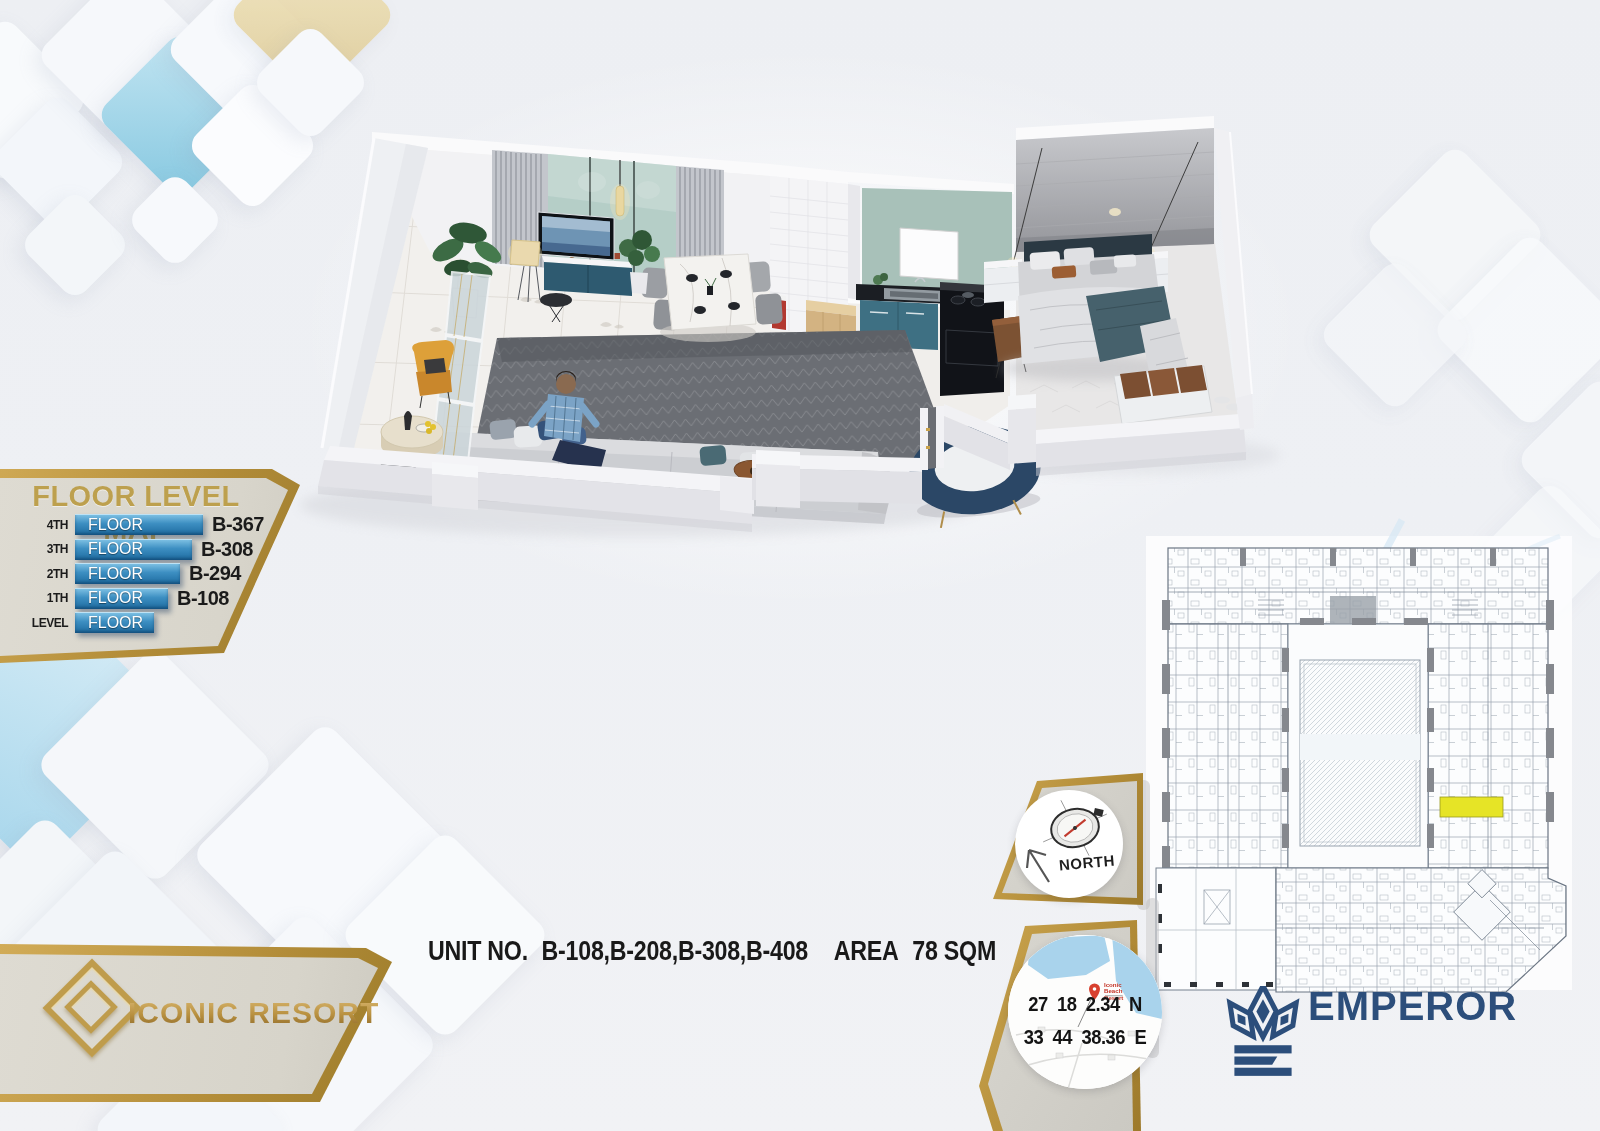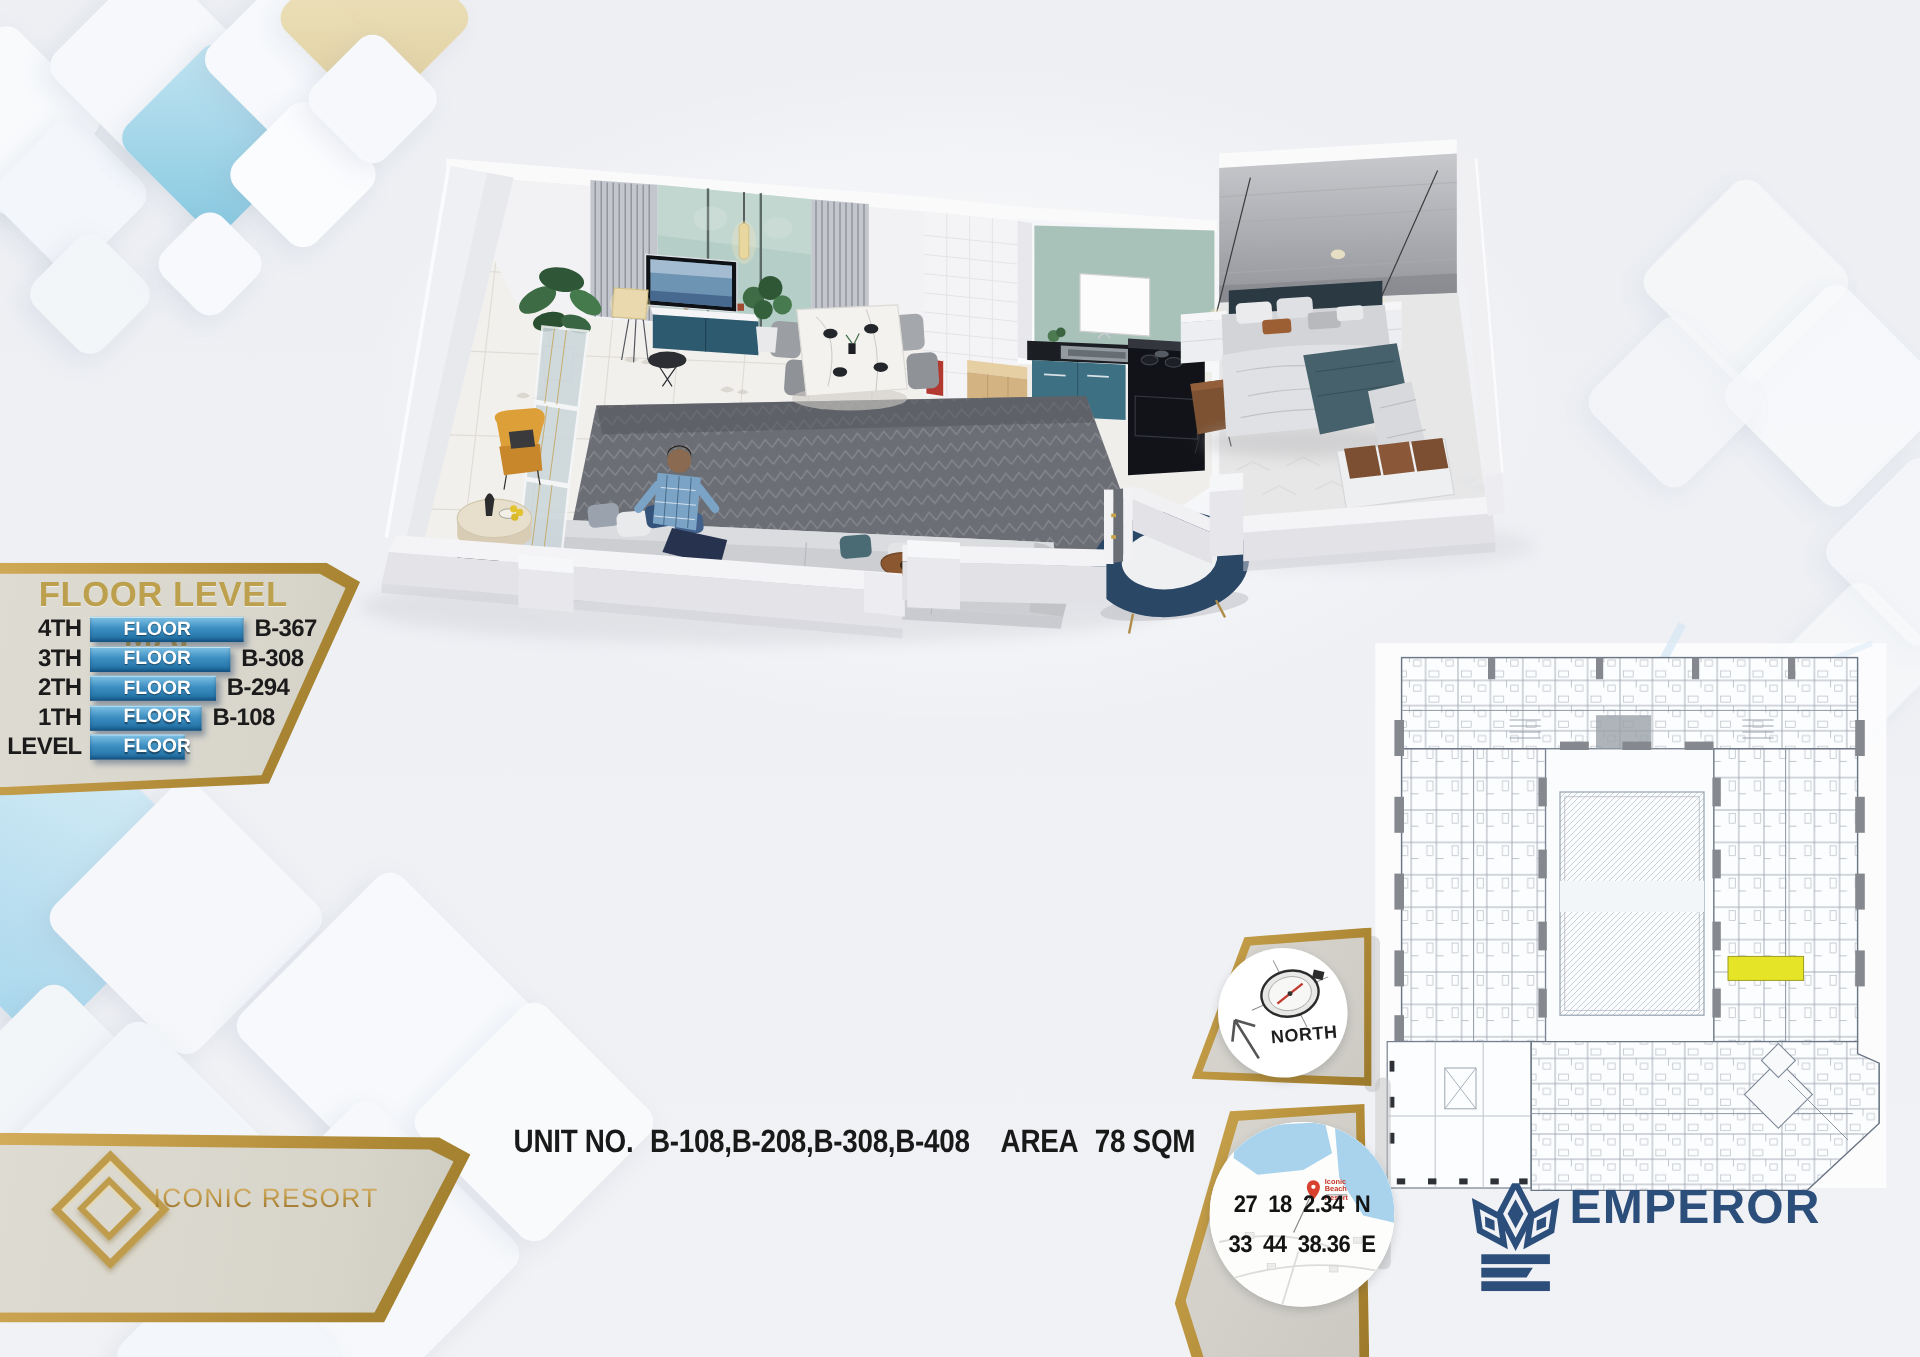--- a/index.html
+++ b/index.html
@@ -16,36 +16,36 @@
   #flm{left:0;top:463px;width:316px;height:205px;}
   #flm .gold{clip-path:polygon(0 6px,272px 6px,300px 22px,260px 110px,224px 190px,0 200px);
       background:linear-gradient(115deg,#cfa955 0%,#b28c38 55%,#9a7a2c 100%);}
   #flm .body{clip-path:polygon(0 15px,266px 15px,288px 27px,218px 183px,0 193px);
       background:linear-gradient(100deg,#dedbd2 0%,#d8d5cb 70%,#cfccc2 100%);}
   .flm-title{position:absolute;left:14px;top:17px;width:244px;text-align:center;
       font-size:29px;font-weight:bold;letter-spacing:.4px;color:#bda04e;
       text-shadow:0 1px 0 rgba(255,255,255,.55);}
   .flm-rows{position:absolute;left:6px;top:51px;}
   .flm-row{display:flex;align-items:center;height:21px;margin-bottom:3.5px;}
-  .flm-lvl{width:62px;text-align:right;font-size:20px;font-weight:bold;color:#1b1b1b;
+  .flm-lvl{width:62px;text-align:right;font-size:12px;font-weight:bold;color:#1b1b1b;
       letter-spacing:-.5px;margin-right:7px;}
-  .flm-bar{height:21px;display:flex;align-items:center;padding-left:28px;box-sizing:border-box;
-      font-size:16px;font-weight:bold;color:#fff;text-shadow:0 1px 1px rgba(0,0,0,.45);
+  .flm-bar{height:21px;display:flex;align-items:center;padding-left:13px;box-sizing:border-box;
+      font-size:16px;font-weight:normal;color:#fff;text-shadow:0 1px 1px rgba(0,0,0,.45);
       background:linear-gradient(180deg,#82c4e6 0%,#3d8fc2 45%,#1d6ba0 100%);
       box-shadow:3px 4px 5px rgba(20,50,90,.40),inset 0 1px 0 #bfe2f4,inset 0 -2px 3px rgba(0,30,60,.35);}
   .flm-unit{margin-left:9px;font-size:20px;font-weight:bold;color:#1b1b1b;letter-spacing:-.5px;}
   
   #brand{left:0;top:940px;width:400px;height:191px;}
   #brand .gold{clip-path:polygon(0 4px,366px 8px,392px 22px,320px 162px,0 162px);
       background:linear-gradient(115deg,#d2ac58 0%,#b28c38 60%,#997928 100%);}
   #brand .body{clip-path:polygon(0 14px,358px 18px,378px 28px,312px 154px,0 154px);
       background:linear-gradient(100deg,#dedbd2 0%,#d7d4ca 70%,#ccc9bf 100%);}
   .dia-ico{position:absolute;border:6px solid #bf9c4c;transform:rotate(45deg);
       box-shadow:inset 1px 1px 2px #ecd79a,2px 2px 4px rgba(120,90,20,.35);}
-  .brand-name{position:absolute;left:128px;top:46px;font-size:22px;font-weight:normal;letter-spacing:1px;
+  .brand-name{position:absolute;left:128px;top:56px;font-size:30px;font-weight:bold;letter-spacing:1px;
       background:linear-gradient(180deg,#dcba74 0%,#b8903f 55%,#8c682a 100%);
       -webkit-background-clip:text;background-clip:text;color:#b3904a;-webkit-text-fill-color:transparent;}
   
   #unitline{position:absolute;left:428px;top:936px;display:flex;white-space:nowrap;
       font-size:27px;font-weight:bold;color:#191919;transform:scaleX(.86);transform-origin:left;
       letter-spacing:-.3px;}
   #unitline span{display:inline-block;}
   
   #compass{left:985px;top:765px;width:170px;height:148px;}
   #compass .gold{clip-path:polygon(52px 16px,158px 8px,158px 140px,8px 134px);

